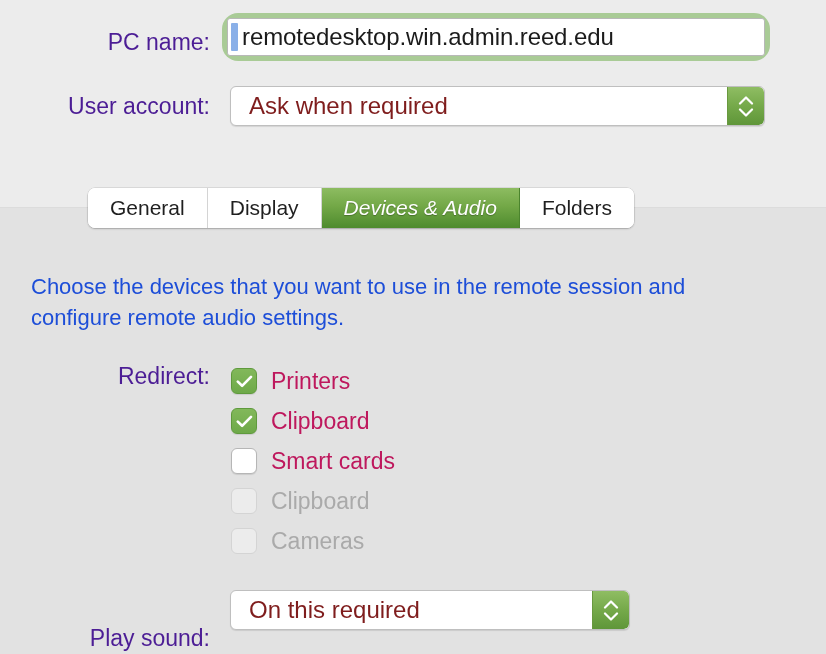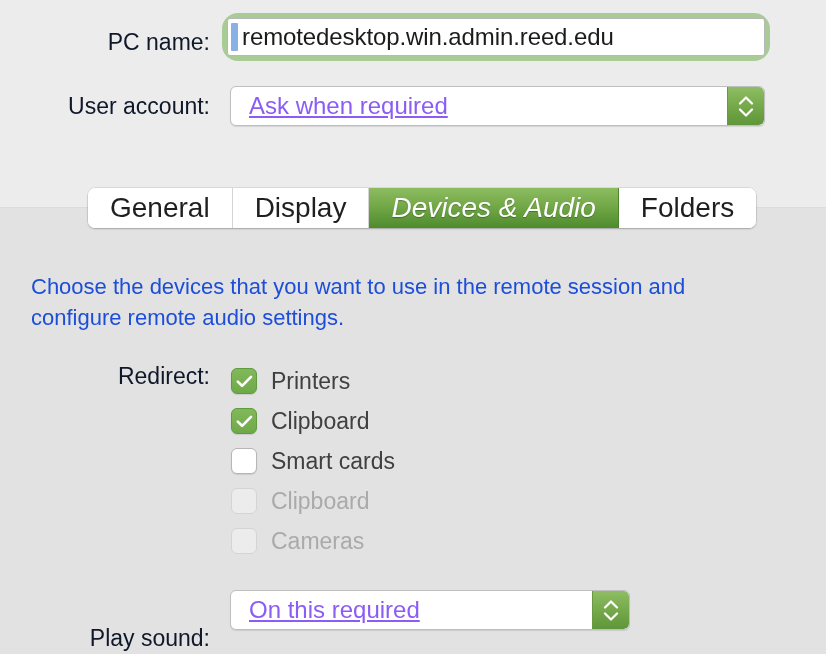--- a/index.html
+++ b/index.html
@@ -34,21 +34,21 @@
     width: 826px; height: 447px;
     background: #e2e2e2;
     border-top: 1px solid #dcdcdc;
     box-sizing: border-box;
   }
 
   
   .field-label {
     position: absolute;
     text-align: right;
-    color: #0f172a;
+    color: #4c1d95;
     font-size: 23px;
     line-height: 28px;
     white-space: nowrap;
   }
 
   
   .focus-ring {
     position: absolute;
     left: 222px;
     top: 13px;
@@ -96,24 +96,23 @@
     border: 1px solid #bfbfbf;
     border-radius: 6px;
     box-shadow: 0 1px 1px rgba(0,0,0,0.10);
     display: flex;
     align-items: center;
     overflow: hidden;
   }
   .popup-value {
     padding-left: 18px;
     font-size: 24px;
-    color: #8b5cf6;
+    color: #7f1d1d;
     white-space: nowrap;
     flex: 1;
-    text-decoration: underline;
   }
   .stepper {
     width: 36px;
     height: 100%;
     background: linear-gradient(to bottom, #8fbd63 0%, #75a94a 50%, #5f9639 100%);
     border-left: 1px solid #69993f;
     border-radius: 0 5px 5px 0;
     display: flex;
     flex-direction: column;
     align-items: center;
@@ -133,21 +132,21 @@
     border-radius: 7px;
     box-shadow: 0 1px 2px rgba(0,0,0,0.22), 0 0 0 0.5px rgba(0,0,0,0.14);
     background: #fff;
     overflow: hidden;
   }
   .tab {
     display: flex;
     align-items: center;
     justify-content: center;
     padding: 0 22px;
-    font-size: 28px;
+    font-size: 21px;
     color: #1f1f1f;
     background: #ffffff;
     border-right: 1px solid #d4d4d4;
     white-space: nowrap;
     user-select: none;
   }
   .tab:last-child { border-right: none; }
   .tab.active {
     background: linear-gradient(to bottom, #8dbc61 0%, #73a847 45%, #4e8b2e 100%);
     color: #ffffff;
@@ -197,21 +196,21 @@
   }
   .checkbox.disabled {
     background: #ececec;
     border: 1px solid #d4d4d4;
     box-shadow: none;
   }
   .checkbox svg { display: block; }
   .checkbox-label {
     margin-left: 14px;
     font-size: 23px;
-    color: #404040;
+    color: #be185d;
     white-space: nowrap;
   }
   .checkbox-label.disabled { color: #aaaaaa; }
 </style>
 </head>
 <body>
 
 <div id="root">
 
   <div class="band-top"></div>

